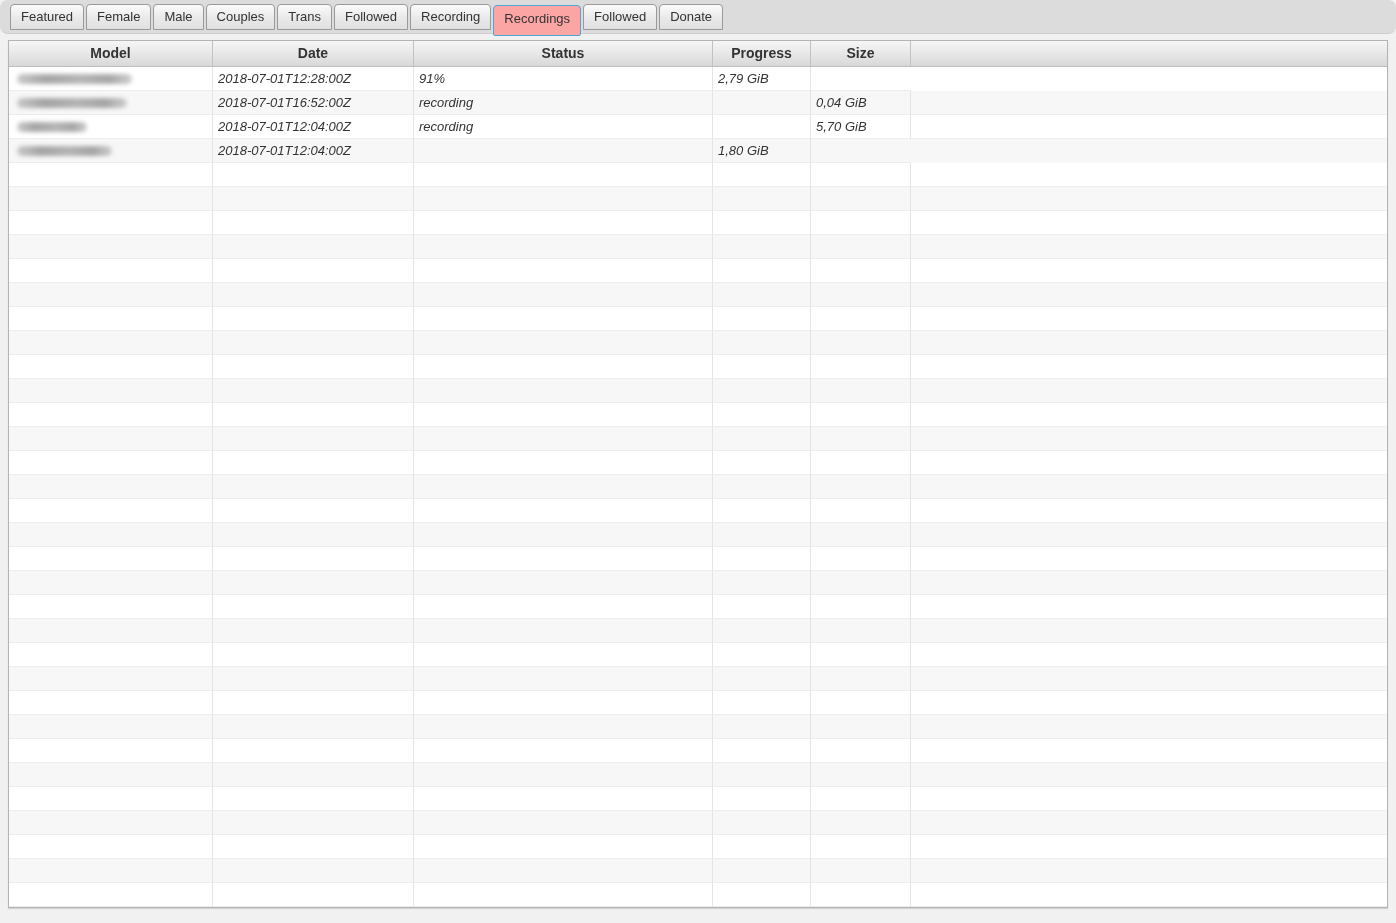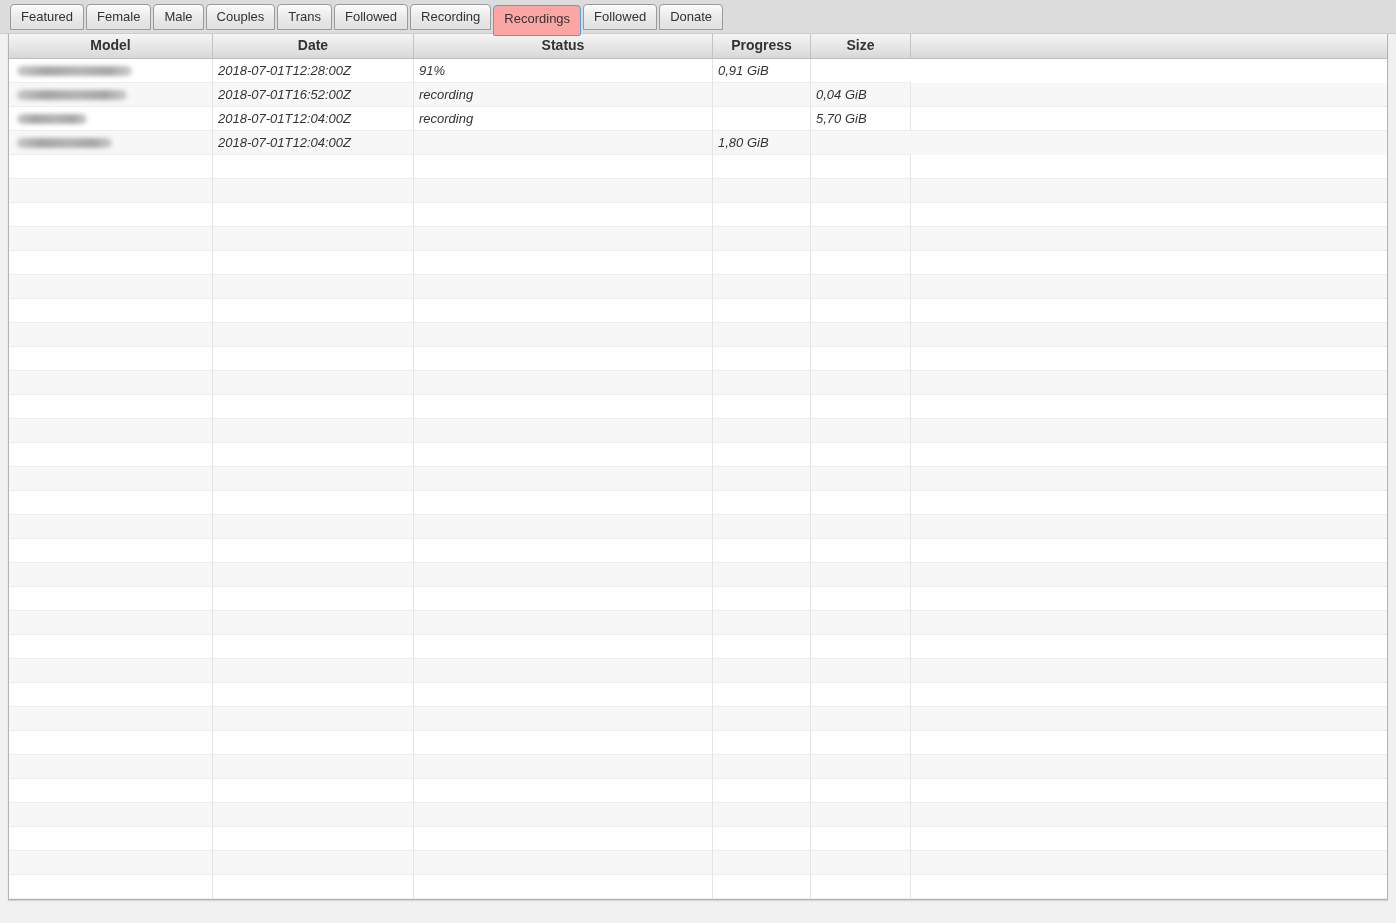--- a/index.html
+++ b/index.html
@@ -13,20 +13,21 @@
   
   .tab-strip {
     height: 34px;
     background: #dcdcdc;
     border-bottom: 1px solid #cdcdcd;
     display: flex;
     align-items: flex-end;
     padding-left: 10px;
     position: relative;
     z-index: 5;
+    border-radius: 8px;
   }
   .tab {
     position: relative;
     margin: 0 2px 3px 0;
     padding: 4px 10px 5px 10px;
     border: 1px solid #9a9a9a;
     border-radius: 4px 4px 0 0;
     background: linear-gradient(#fbfbfb, #e9e9e9 55%, #e0e0e0);
     font-size: 13px;
     color: #333;
@@ -39,21 +40,21 @@
     margin-bottom: -3px;
     padding: 5px 10px 9px 10px;
     border-radius: 4px 4px 2px 2px;
     z-index: 6;
   }
 
   
   .table-wrap {
     position: absolute;
     left: 8px;
-    top: 32px;
+    top: 40px;
     width: 1380px;
     height: 868px;
     background: #404040;
     border: 1px solid #b4b4b4;
     box-shadow: 0 1px 1px rgba(0,0,0,0.12);
     overflow: hidden;
   }
   .grid-row {
     display: grid;
     grid-template-columns: 204px 201px 299px 98px 100px 1fr;
@@ -148,21 +149,21 @@
     <div class="th">Size</div>
     <div class="th"></div>
   </div>
   <div class="tbody">
       <div class="tr grid-row">
     <div class="td">
       <span class="smudge" style="width: 115px;"></span>
     </div>
     <div class="td">2018-07-01T12:28:00Z</div>
     <div class="td">91%</div>
-    <div class="td">0,91 GiB</div>
+    <div class="td">2,79 GiB</div>
     <div class="td"></div>
   </div>
       <div class="tr grid-row">
     <div class="td">
       <span class="smudge" style="width: 110px;"></span>
     </div>
     <div class="td">2018-07-01T16:52:00Z</div>
     <div class="td">recording</div>
     <div class="td"></div>
     <div class="td">0,04 GiB</div>

